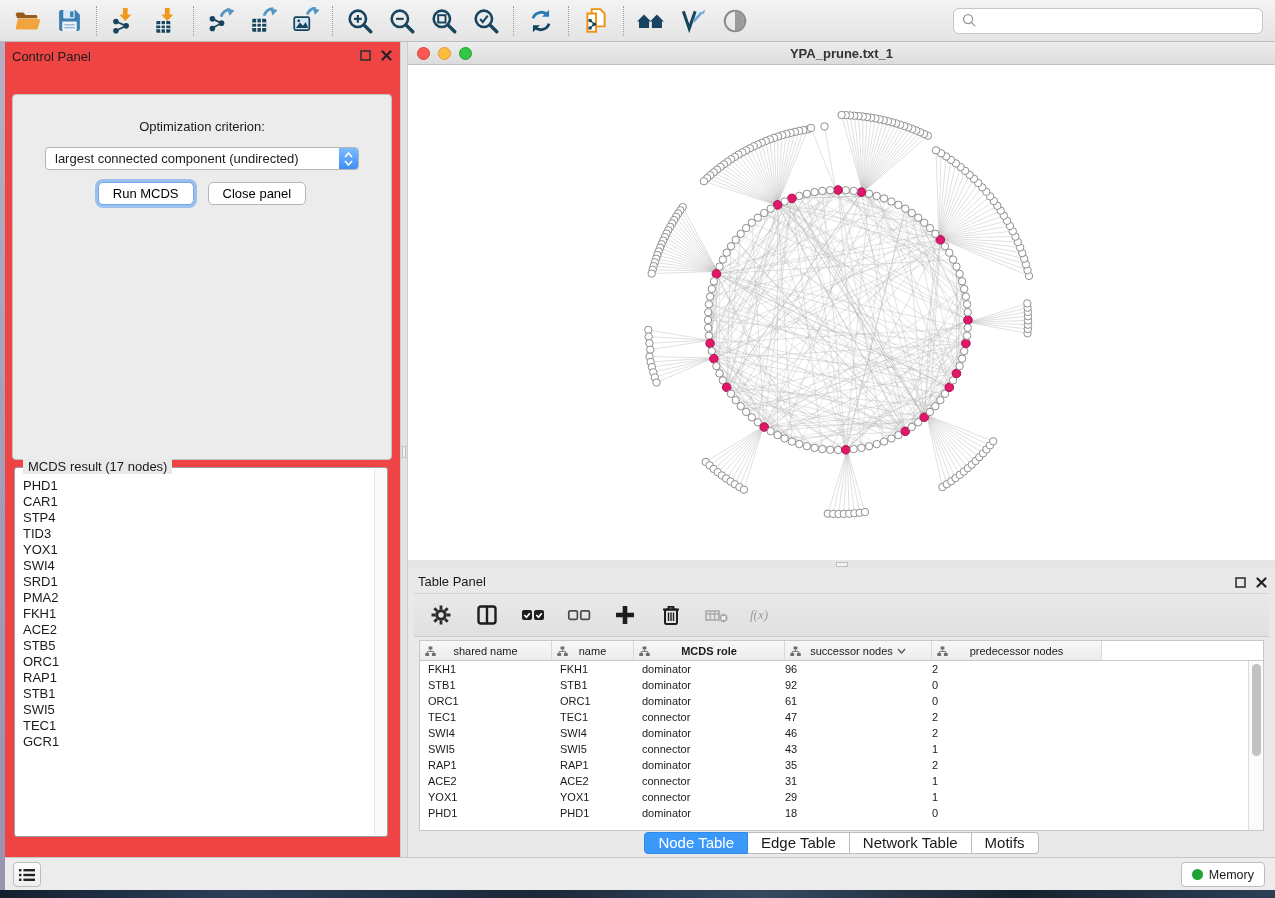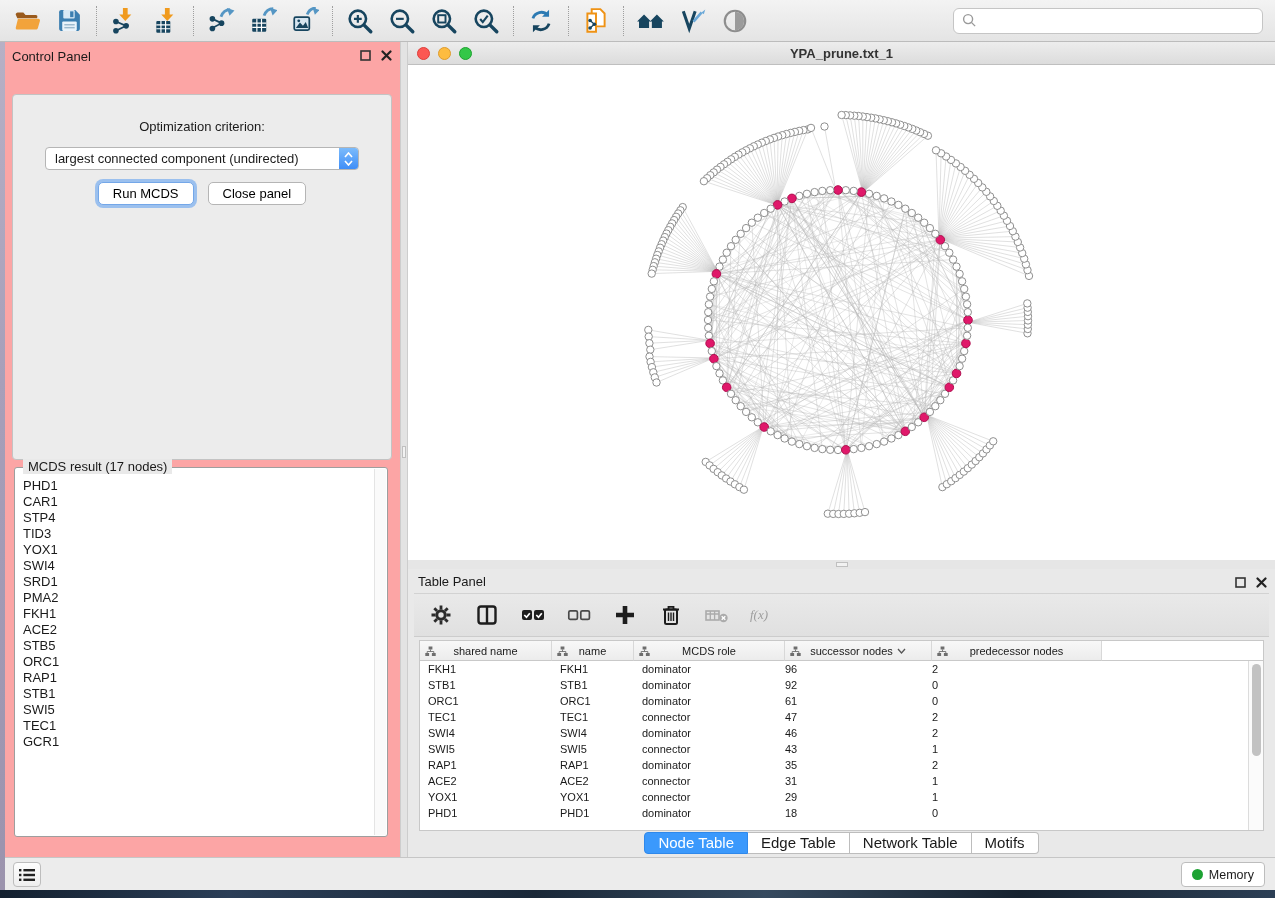--- a/index.html
+++ b/index.html
@@ -20,21 +20,21 @@
     background:linear-gradient(#f3f3f3,#e4e4e4); border-bottom:1px solid #bcbcbc;
     display:flex; align-items:center; z-index:5; }
   .tgroup { display:flex; align-items:center; gap:12px; padding:0 12px; height:100%; }
   .tsep { width:0; height:30px; border-left:1px dotted #9f9f9f; }
   .tbtn { width:30px; height:30px; display:flex; align-items:center; justify-content:center; }
   .search-field { margin-left:auto; margin-right:12px; width:310px; height:26px; background:#fff;
     border:1px solid #c5c5c5; border-radius:6px; display:flex; align-items:center; padding:0 8px; gap:5px; }
   .search-field input { border:none; outline:none; flex:1; font-size:13px; font-family:inherit; background:transparent; }
 
   
-  .control-panel { position:absolute; left:5px; top:42px; width:395px; height:815px; background:#fca5a5; z-index:2; }
+  .control-panel { position:absolute; left:5px; top:42px; width:395px; height:815px; background:#ef4444; z-index:2; }
   .cp-title { position:absolute; left:7px; top:7px; font-size:13px; }
   .panel-controls { position:absolute; right:8px; top:8px; display:flex; gap:10px; align-items:center; }
   .cp-tabs { position:absolute; left:75px; top:31px; display:flex; height:22px; font-size:13px;
     background:#fff; border:1px solid #b9b9b9; border-radius:5px; }
   .cp-tab { padding:0 13px; line-height:20px; border-left:1px solid #cfcfcf; cursor:default; }
   .cp-tab:first-child { border-left:none; border-radius:4px 0 0 4px; }
   .cp-tab.active { background:#3B99FC; color:#fff; border-radius:5px; margin:-1px; padding:1px 14px; line-height:22px; border-left:none; }
   .cp-panel { position:absolute; left:7px; top:52px; width:380px; height:366px;
     background:#ececec; border:1px solid #c3c3c3; border-radius:4px; }
   .opt-label { text-align:center; margin-top:24px; font-size:13px; }
@@ -1107,21 +1107,21 @@
           <svg class="tree" width="11" height="11" viewBox="0 0 11 11">
             <g fill="#6e6e6e">
               <rect x="3.6" y="0.5" width="3.8" height="3"></rect>
               <rect x="0.3" y="7" width="3.8" height="3"></rect>
               <rect x="6.9" y="7" width="3.8" height="3"></rect>
             </g>
             <path d="M5.5 3.5v2M2.2 7V5.5h6.6V7" fill="none" stroke="#6e6e6e" stroke-width="0.9"></path>
           </svg>
           <span>name</span>
         </div>
-        <div class="th" style="width: 151px;">
+        <div class="th" style="width: 151px; font-weight: bold;">
           <svg class="tree" width="11" height="11" viewBox="0 0 11 11">
             <g fill="#6e6e6e">
               <rect x="3.6" y="0.5" width="3.8" height="3"></rect>
               <rect x="0.3" y="7" width="3.8" height="3"></rect>
               <rect x="6.9" y="7" width="3.8" height="3"></rect>
             </g>
             <path d="M5.5 3.5v2M2.2 7V5.5h6.6V7" fill="none" stroke="#6e6e6e" stroke-width="0.9"></path>
           </svg>
           <span>MCDS role</span>
         </div>

